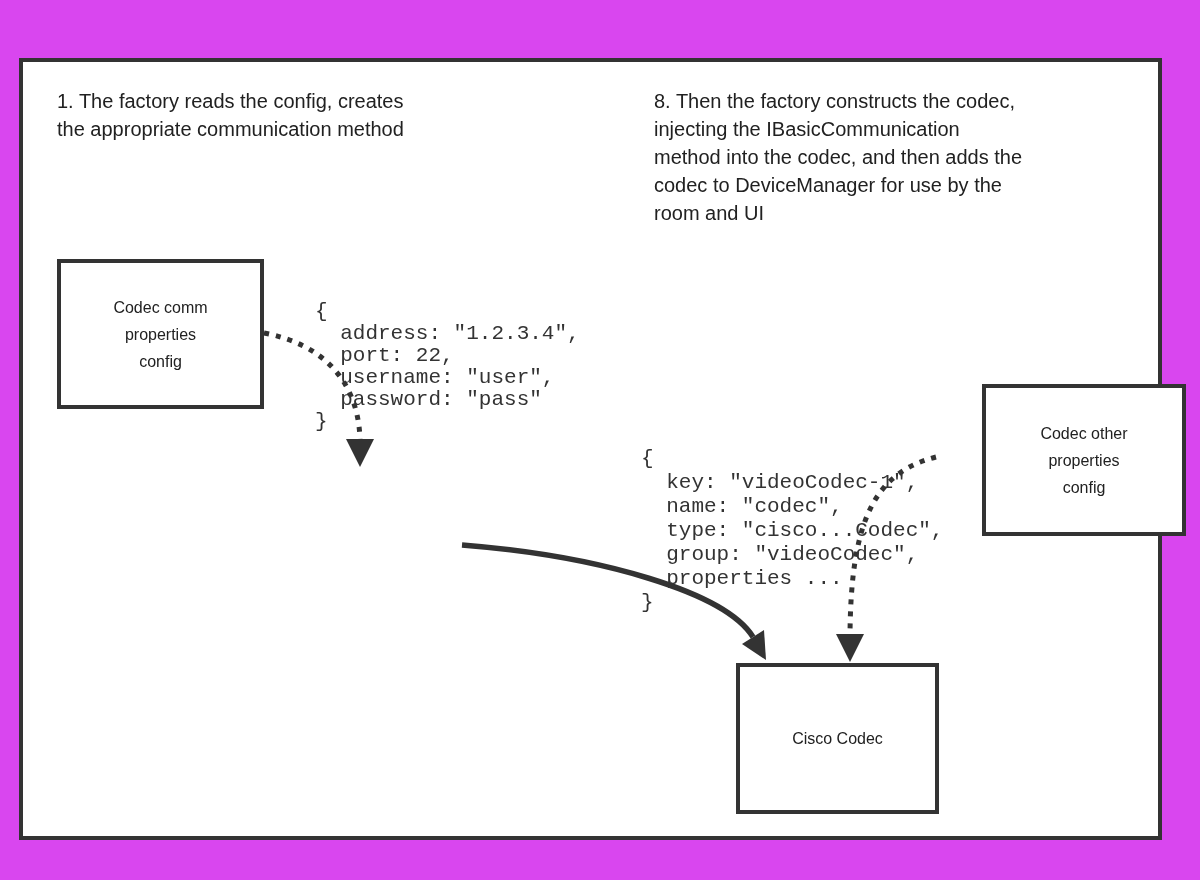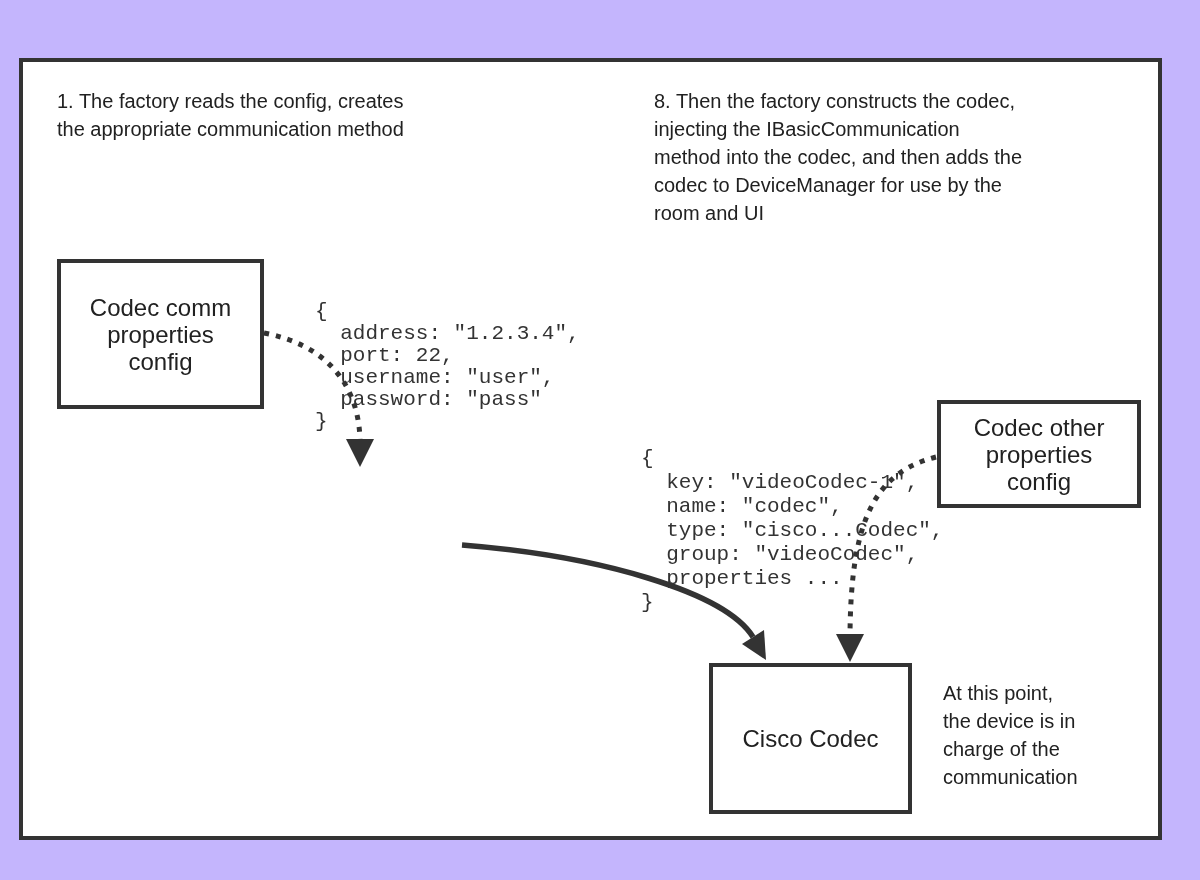--- a/index.html
+++ b/index.html
@@ -1,20 +1,20 @@
 <!DOCTYPE html>
 <html><head>
 <meta charset="utf-8">
 <style>
   html, body { margin: 0; padding: 0; background: #ffffff; }
   .canvas {
     position: relative;
     width: 1200px;
     height: 880px;
-    background: #c4b5fd;
+    background: #d946ef;
     font-family: "Liberation Sans", sans-serif;
     color: #212121;
     overflow: hidden;
   }
   .frame {
     position: absolute;
     left: 19px; top: 58px;
     width: 1143px; height: 782px;
     border: 4px solid #333333;
     box-sizing: border-box;
@@ -39,28 +39,28 @@
   .node {
     position: absolute;
     border: 4px solid #333333;
     box-sizing: border-box;
     background: #ffffff;
     display: flex;
     align-items: center;
     justify-content: center;
     text-align: center;
     white-space: pre-line;
-    font-size: 24px;
+    font-size: 16px;
     line-height: 27px;
     color: #212121;
   }
   .node-comm-config  { left: 57px;  top: 259px; width: 207px; height: 150px; }
   .node-ssh          { left: 259px; top: 468px; width: 203px; height: 153px; }
-  .node-other-config { left: 937px; top: 384px; width: 204px; height: 108px; margin-top: 16px; }
-  .node-cisco        { left: 709px; top: 663px; width: 203px; height: 151px; }
+  .node-other-config { left: 982px; top: 384px; width: 204px; height: 152px; }
+  .node-cisco        { left: 736px; top: 663px; width: 203px; height: 151px; }
   .code {
     position: absolute;
     margin: 0;
     font-family: "Liberation Mono", "DejaVu Sans Mono", monospace;
     font-size: 21px;
     color: #333333;
     white-space: pre;
     background: transparent;
   }
   .code-comm  { left: 315px; top: 301px; line-height: 22px; }
@@ -93,24 +93,20 @@
 
   <div class="note note-step1">1. The factory reads the config, creates
 the appropriate communication method</div>
 
   <div class="note note-step2">8. Then the factory constructs the codec,
 injecting the IBasicCommunication
 method into the codec, and then adds the
 codec to DeviceManager for use by the
 room and UI</div>
 
-  <div class="note note-final">At this point,
-the device is in
-charge of the
-communication</div>
 
   <div class="node node-comm-config">
     <span>Codec comm
 properties
 config</span>
   </div>
 
 
   <div class="node node-other-config">
     <span>Codec other

